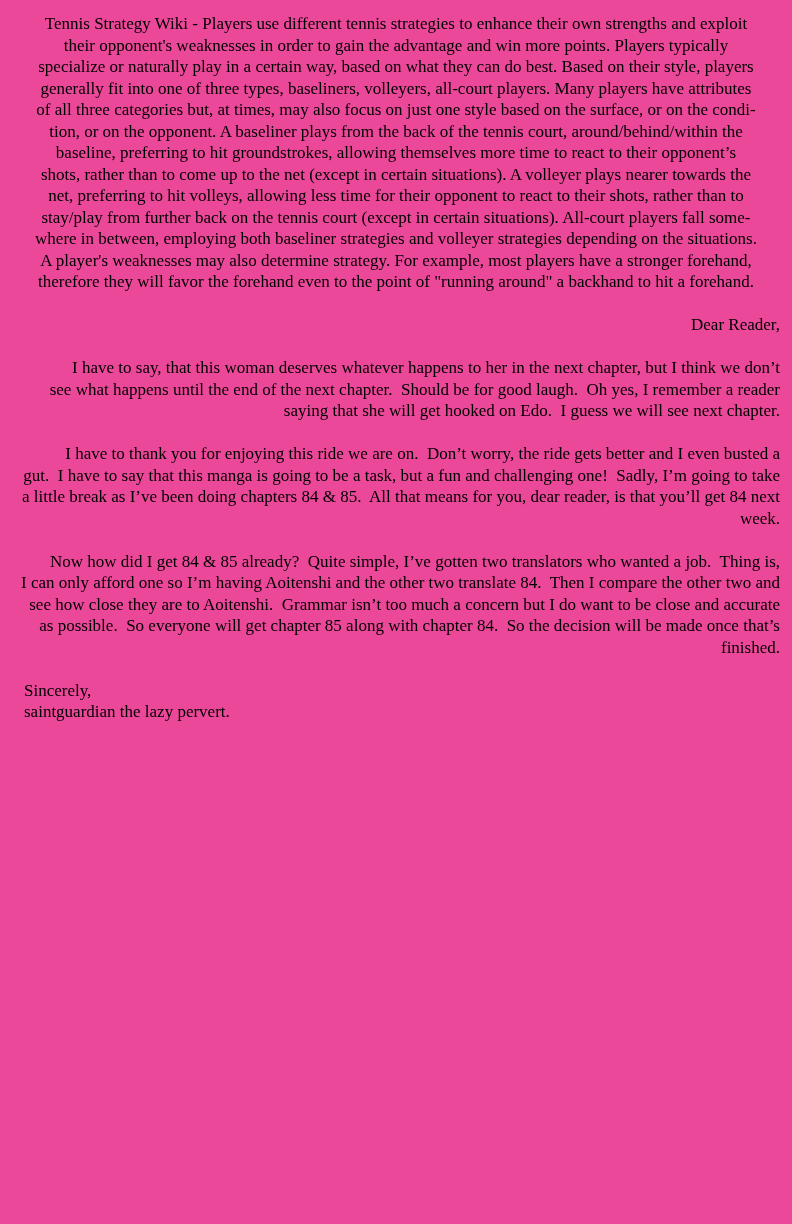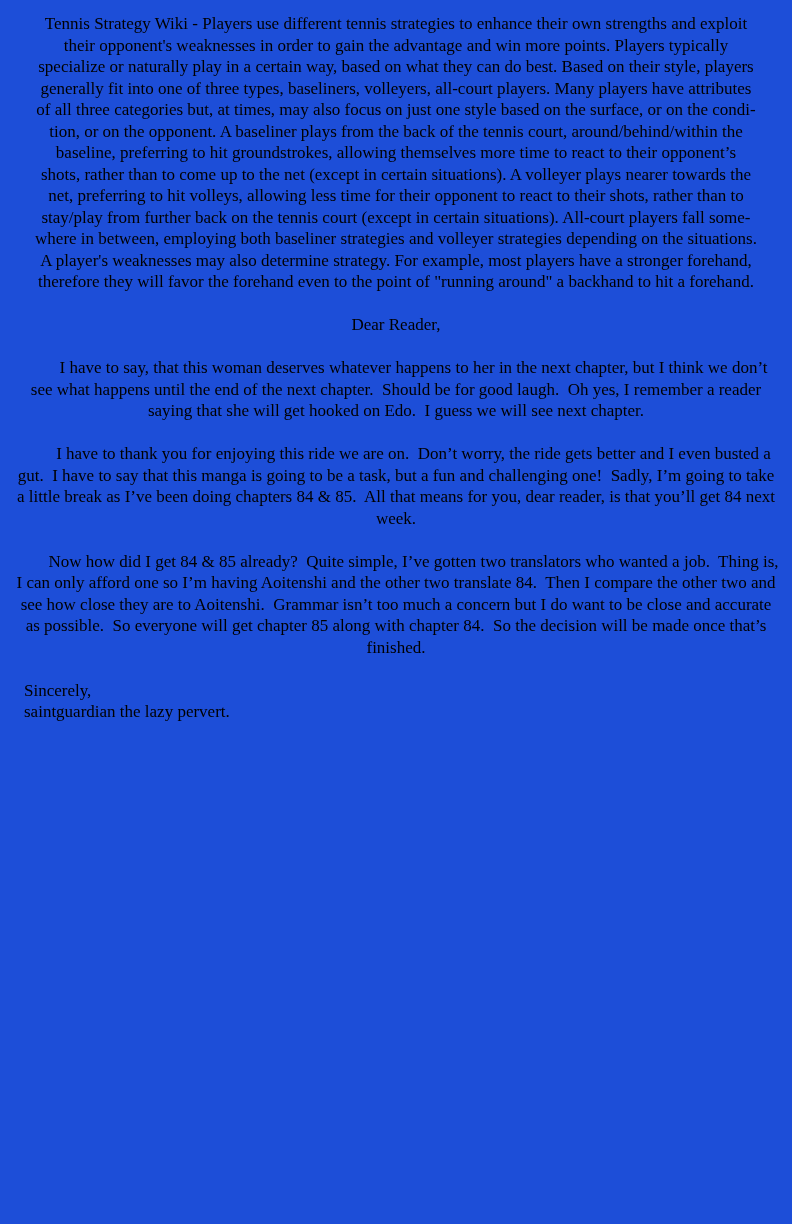--- a/index.html
+++ b/index.html
@@ -14,30 +14,30 @@
     color: #000000;
     font-family: "Liberation Serif", serif;
     font-size: 17px;
     line-height: 21.5px;
   }
   .page {
     box-sizing: border-box;
     width: 792px;
     height: 1224px;
     padding: 13px 12px 0 12px;
-    background: #1d4ed8;
+    background: #ec4899;
   }
   .intro {
     margin: 0 0 21.5px 0;
     text-align: center;
     white-space: pre;        
   }
   .para {
     margin: 0 0 21.5px 0;
-    text-align: center;
+    text-align: right;
     white-space: pre-wrap;   
   }
   .indent {
     text-indent: 35px;
   }
   .signoff-block {
     margin: 12px;
   }
   .signoff-line {
     white-space: pre-wrap;

